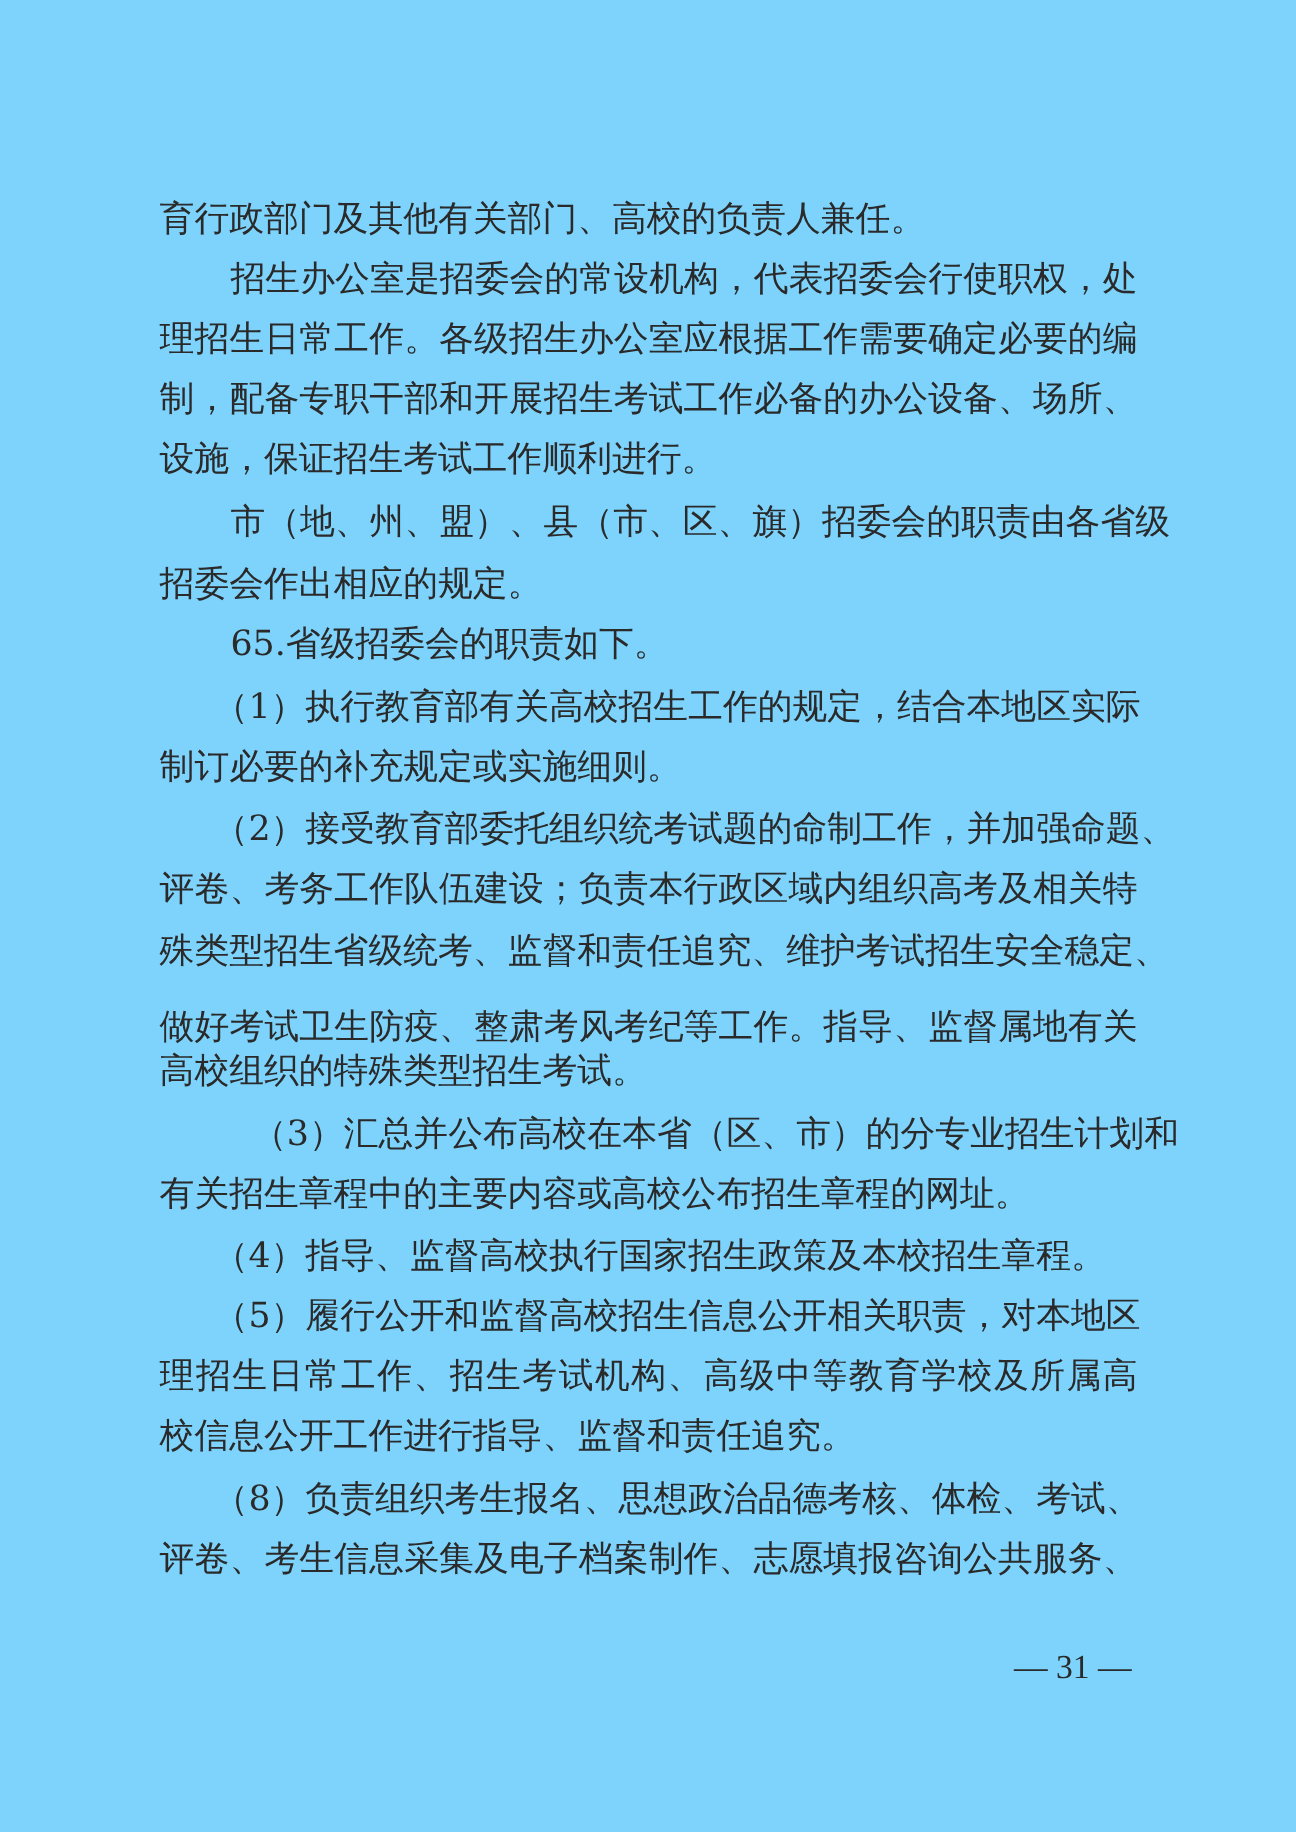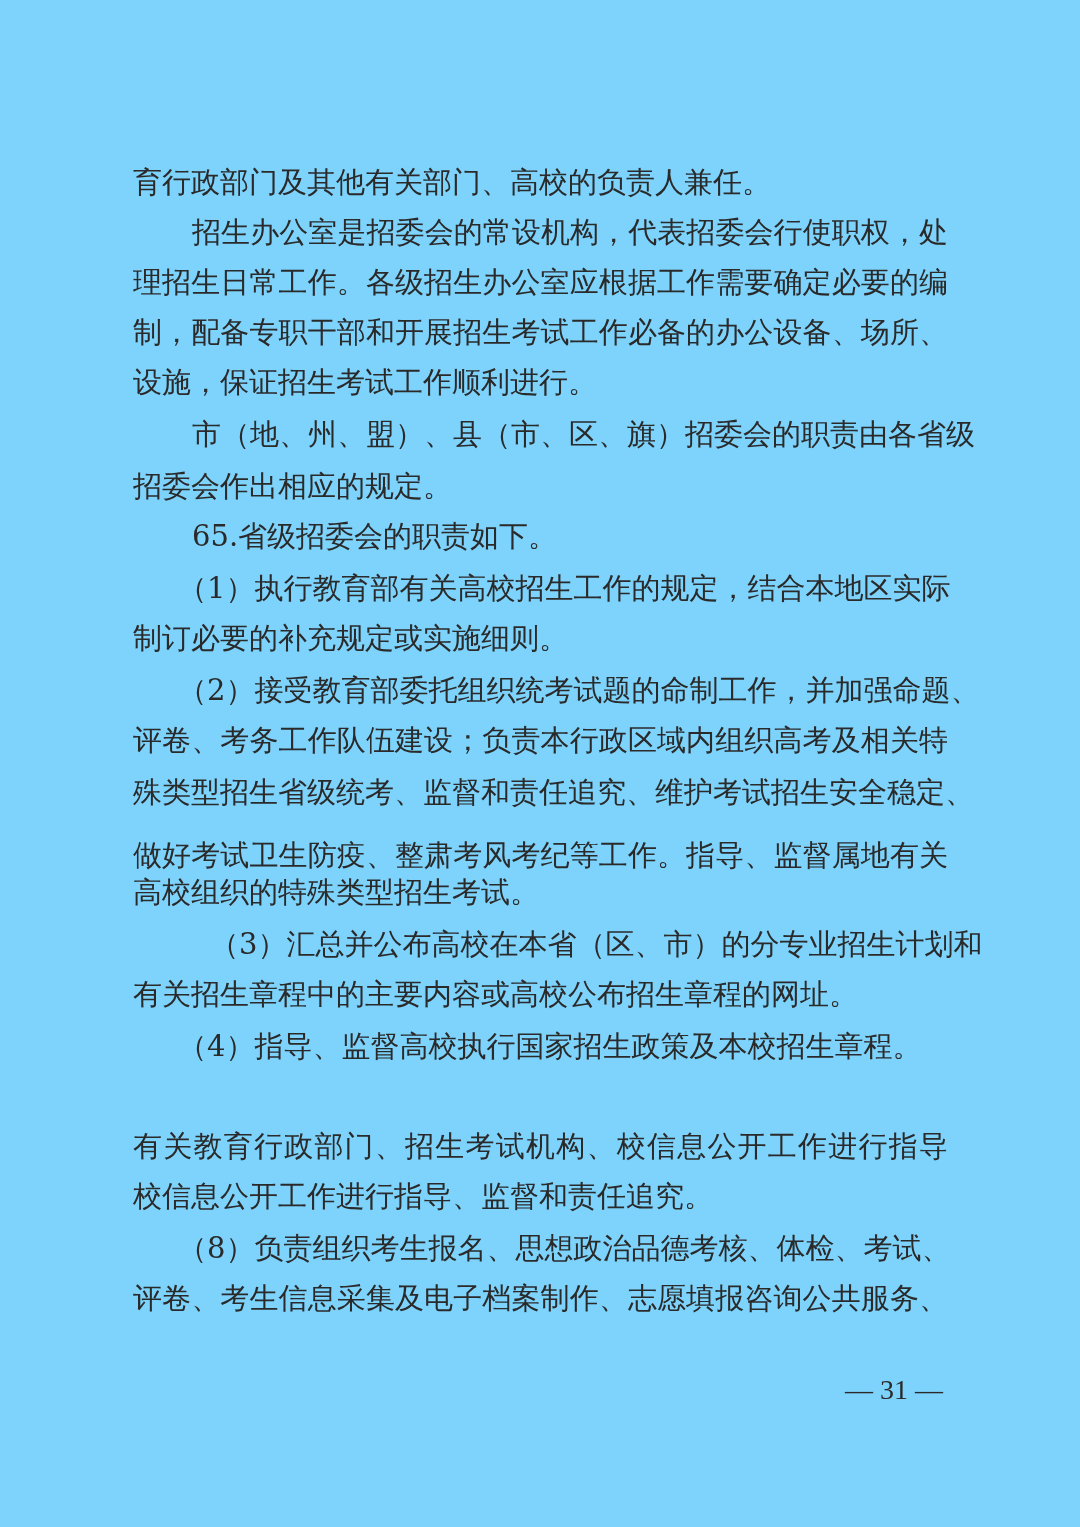--- a/index.html
+++ b/index.html
@@ -73,19 +73,20 @@
   <div class="line indent-sm" style="top:568px;">（1）执行教育部有关高校招生工作的规定，结合本地区实际</div>
   <div class="line last" style="top:618px;">制订必要的补充规定或实施细则。</div>
   <div class="line indent-sm" style="top:670px;">（2）接受教育部委托组织统考试题的命制工作，并加强命题、</div>
   <div class="line" style="top:720px;">评卷、考务工作队伍建设；负责本行政区域内组织高考及相关特</div>
   <div class="line" style="top:772px;">殊类型招生省级统考、监督和责任追究、维护考试招生安全稳定、</div>
   <div class="line" style="top:822px;margin-top:13px;">做好考试卫生防疫、整肃考风考纪等工作。指导、监督属地有关</div>
   <div class="line last" style="top:872px;">高校组织的特殊类型招生考试。</div>
   <div class="line indent-sm" style="top:924px;margin-left:32px;">（3）汇总并公布高校在本省（区、市）的分专业招生计划和</div>
   <div class="line last" style="top:974px;">有关招生章程中的主要内容或高校公布招生章程的网址。</div>
   <div class="line indent-sm last" style="top:1026px;">（4）指导、监督高校执行国家招生政策及本校招生章程。</div>
-  <div class="line" style="top:1126px;">有关教育行政部门、招生考试机构、校信息公开工作进行指导</div>
+  <div class="line indent-sm" style="top:1076px;">（5）履行公开和监督高校招生信息公开相关职责，对本地区</div>
+  <div class="line" style="top:1126px;">理招生日常工作、招生考试机构、高级中等教育学校及所属高</div>
   <div class="line last" style="top:1176px;">校信息公开工作进行指导、监督和责任追究。</div>
   <div class="line indent-sm" style="top:1228px;">（8）负责组织考生报名、思想政治品德考核、体检、考试、</div>
   <div class="line" style="top:1278px;">评卷、考生信息采集及电子档案制作、志愿填报咨询公共服务、</div>
 
   <div class="page-number">— 31 —</div>
 </div>
 
 </body></html>

